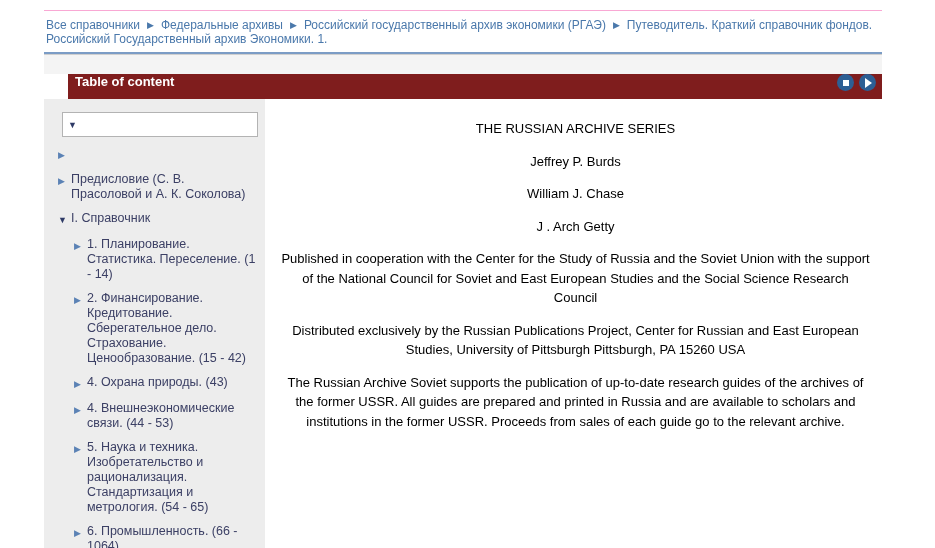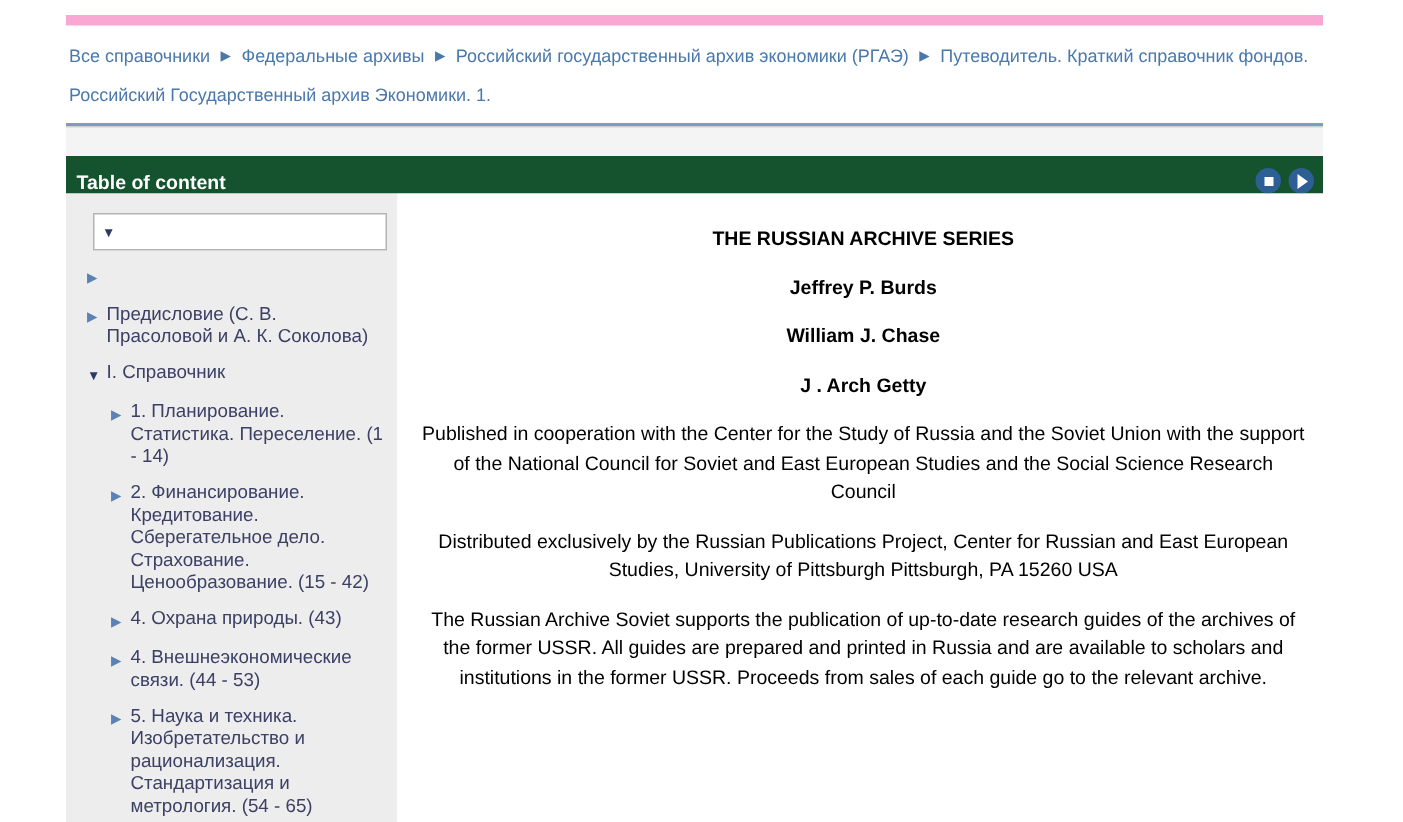--- a/index.html
+++ b/index.html
@@ -6,48 +6,49 @@
   html, body {
     width: 935px; height: 548px;
     overflow: hidden;
     background: #ffffff;
     font-family: "Liberation Sans", sans-serif;
   }
   .page { margin: 10px 53px 0 44px; width: 838px; }
 
   
   .breadcrumb {
-    border-top: 7px solid #f9a8d4;
+    border-top: 1px solid #f9a8d4;
     border-bottom: 2px solid #7b9cc5;
     padding: 7px 2px 6px 2px;
     font-size: 12px;
-    line-height: 26px;
+    line-height: 14px;
     color: #4a78ab;
   }
   .crumb { color: #4a78ab; cursor: pointer; }
   .sep {
     color: #4a78ab;
     font-size: 9px;
     margin: 0 7px;
     vertical-align: 1px;
   }
 
   
   .strip {
     height: 20px;
     background: #f4f4f4;
     border-top: 1px solid #cfcfcf;
   }
 
   
   .panel-header {
     height: 25px;
-    background: #14532d;
+    background: #7f1d1d;
     display: flex;
-    align-items: flex-end;
+    align-items: flex-start;
+    margin-left: 24px;
   }
   .panel-title {
     color: #ffffff;
     font-weight: bold;
     font-size: 13px;
     padding-left: 7px;
     flex: 1;
   }
   .panel-icons { display: flex; gap: 5px; margin-right: 6px; }
   .circle-btn {
@@ -103,21 +104,21 @@
   .content {
     flex: 1;
     background: #ffffff;
     text-align: center;
     font-size: 13px;
     line-height: 19.5px;
     color: #000000;
     padding: 7px 12px 0 16px;
   }
   .content p { margin: 13px 0; }
-  .content p.head { font-weight: bold; }
+  .content p.head { font-weight: normal; }
 </style>
 </head>
 <body>
 
 <div class="page">
 
   <div class="breadcrumb" id="breadcrumb"><span class="crumb">Все справочники</span><span class="sep">▶</span><span class="crumb">Федеральные архивы</span><span class="sep">▶</span><span class="crumb">Российский государственный архив экономики (РГАЭ)</span><span class="sep">▶</span><span class="crumb">Путеводитель. Краткий справочник фондов. Российский Государственный архив Экономики. 1.</span></div>
 
   <div class="strip"></div>
 

